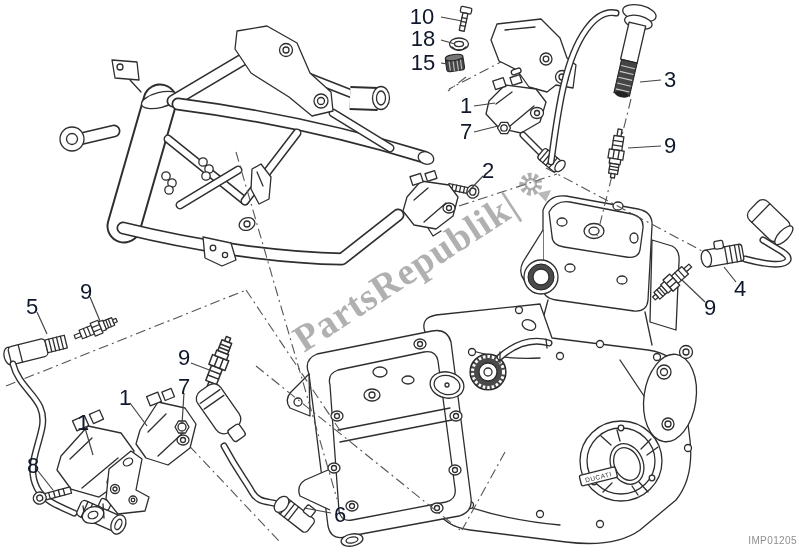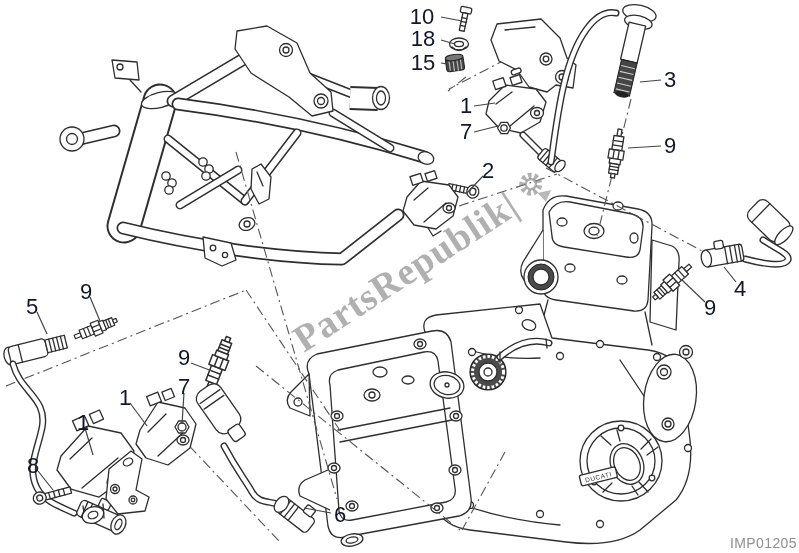--- a/index.html
+++ b/index.html
@@ -17,21 +17,21 @@
   .hI{fill:none;stroke:#fff;stroke-width:31;stroke-linecap:round}
   .cw{fill:none;stroke:#2e2e2e;stroke-width:7;stroke-linecap:round}
   .ci{fill:none;stroke:#fff;stroke-width:4.2;stroke-linecap:round}
   .dash{fill:none;stroke:#555;stroke-width:1.1;stroke-dasharray:10 4 2 4}
   .ldr{stroke:#444;stroke-width:1.2}
   .callout{position:absolute;transform:translate(-50%,-50%);font-size:22px;color:#0f172a}
   #watermark{position:absolute;left:297px;top:320px;display:flex;align-items:center;gap:3px;
      transform:rotate(-33deg);transform-origin:0 50%;color:rgba(128,128,128,.62);
      font-family:"Liberation Serif",serif;font-weight:bold;font-size:38px;letter-spacing:1px;
      white-space:nowrap;pointer-events:none}
-  #code{position:absolute;right:2px;top:535px;font-size:14px;color:#8f8f8f;letter-spacing:.4px}
+  #code{position:absolute;right:2px;top:535px;font-size:10px;color:#8f8f8f;letter-spacing:.4px}
 </style>
 </head>
 <body>
 
 <div id="stage">
 
 <svg id="art" width="799" height="553" viewBox="0 0 799 553">
   <defs>
     <g id="plug">
       <rect x="-2" y="-26" width="4" height="7" class="fw"></rect>

